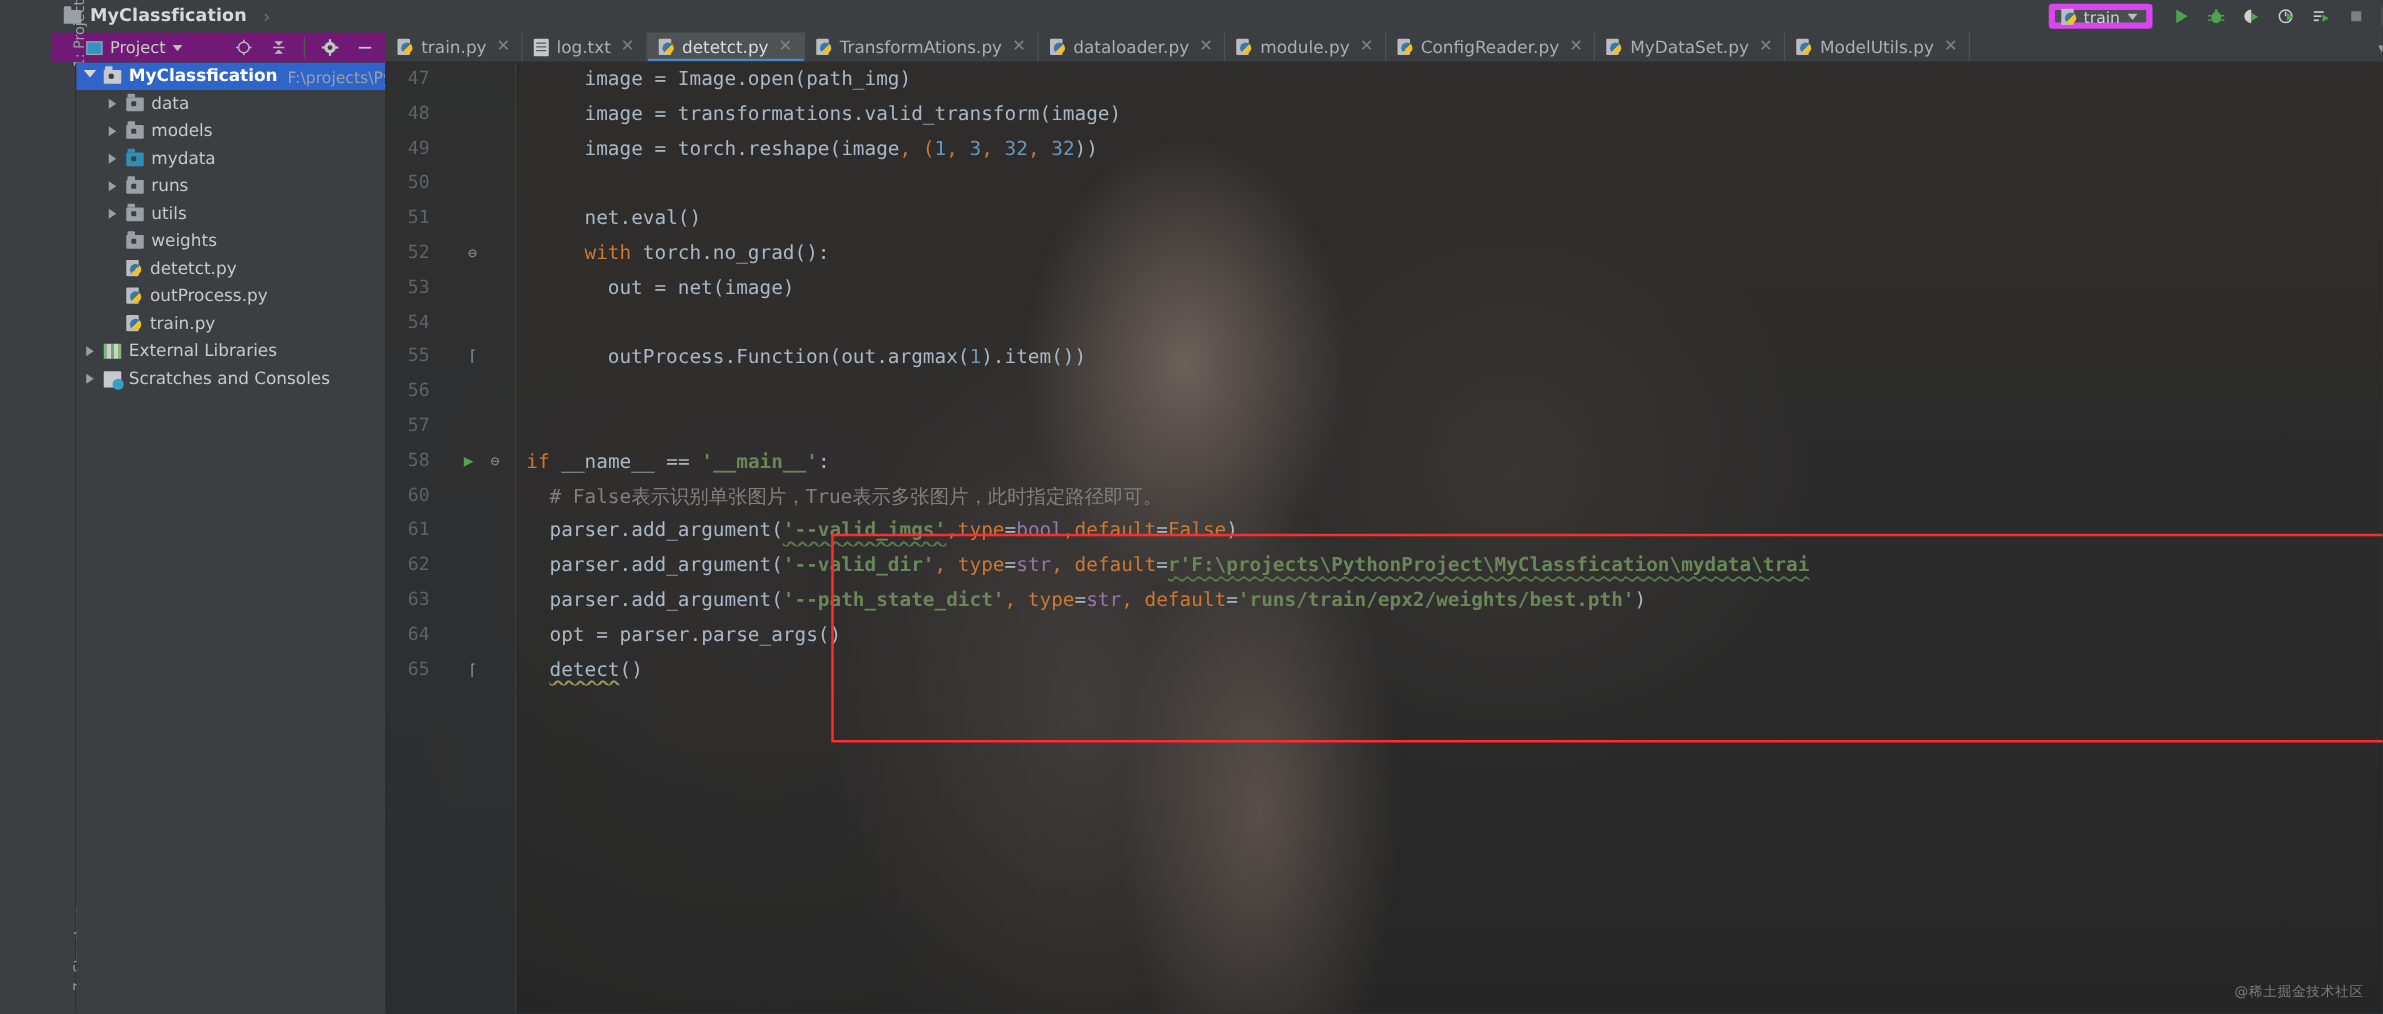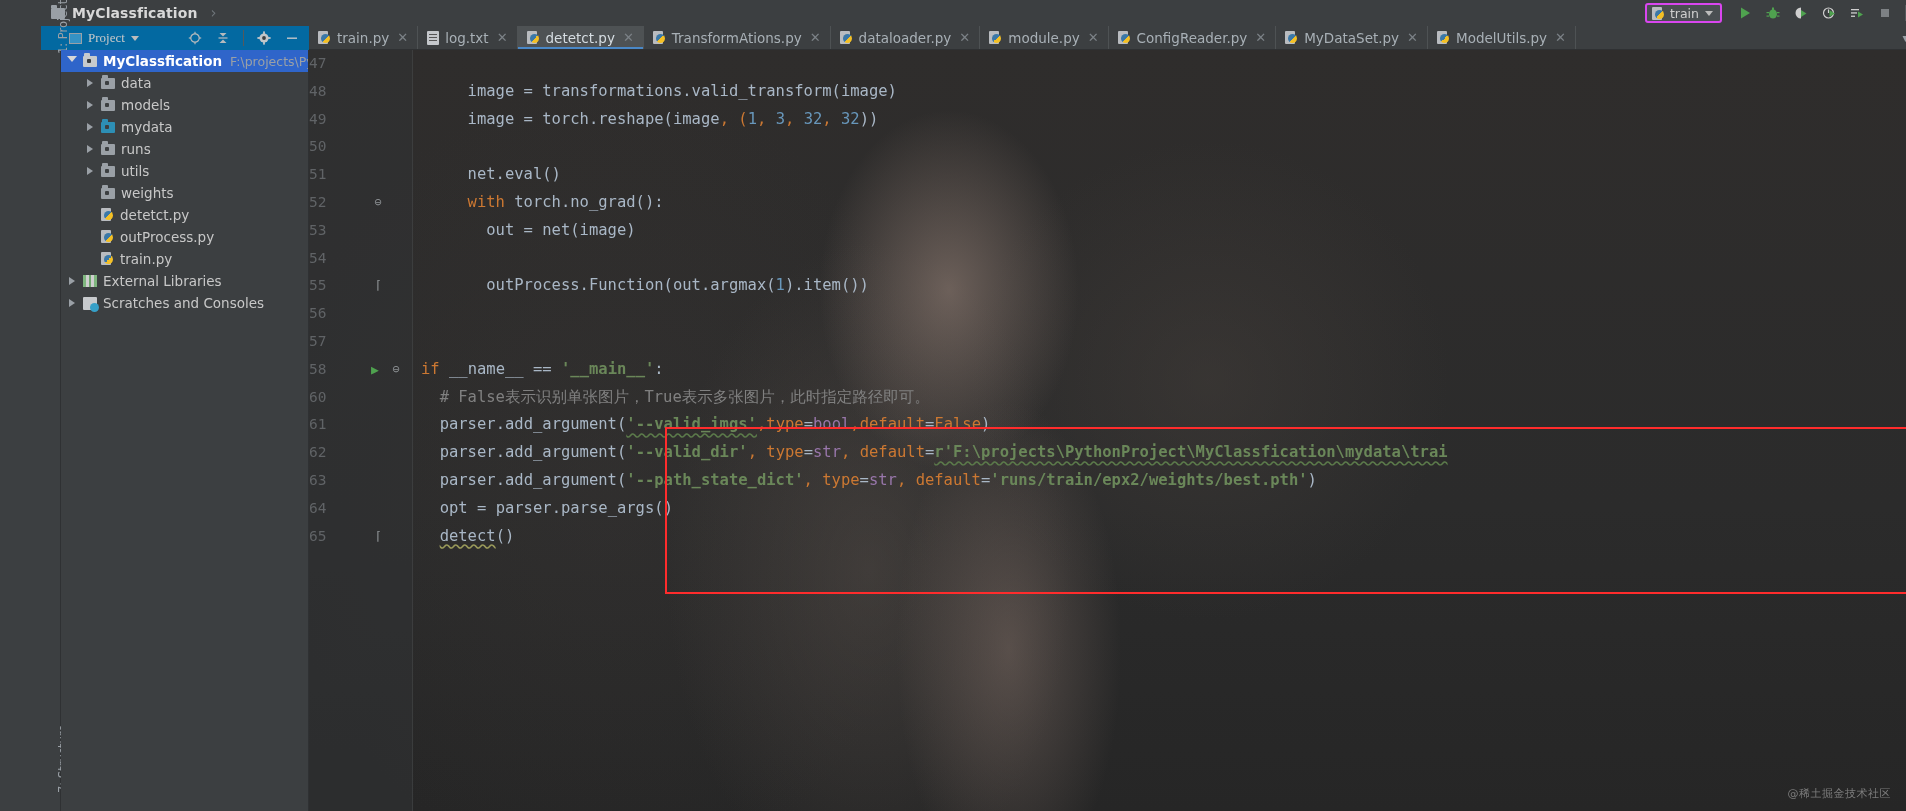--- a/index.html
+++ b/index.html
@@ -26,33 +26,33 @@
     background:#9aa0a6; border-radius:1px 1px 0 0;
   }
   .bc-title{ font-size:14px; color:#d8d8d8; font-weight:700; letter-spacing:.1px;}
   .bc-sep{ color:#6e7479; font-size:15px; margin-left:6px; }
 
   .top-right{
     margin-left:auto; display:flex; align-items:center; height:26px; padding-right:8px; gap:2px;
   }
   .runcfg{
     display:flex; align-items:center; gap:6px; height:20px;
-    background:#4a4f52; border:2px solid #d946ef; border-radius:3px;
+    background:#4a4f52; border:5px solid #d946ef; border-radius:3px;
     padding:0 7px 0 5px; margin-right:8px;
   }
   .runcfg .pyico{ width:12px; height:12px; }
   .runcfg .lbl{ font-size:12.5px; color:#cfcfcf; }
   .caret{ width:0;height:0;border-left:4px solid transparent;border-right:4px solid transparent;border-top:5px solid #bcbcbc;}
   .tbtn{ width:26px; height:22px; display:flex; align-items:center; justify-content:center; }
   .divider-v{ width:1px; height:16px; background:#55595c; margin:0 5px; }
 
   
   .projbar{
     position:absolute; left:0; top:26px; width:268px; height:24px;
-    background:#0369a1; display:flex; font-family:Liberation Serif, serif;
+    background:#701a75; display:flex; 
   }
   .proj-lbl{ display:flex; align-items:center; gap:6px; padding-left:28px; }
   .proj-sq{ width:13px;height:11px;background:#3592c4;border:1px solid #9aa0a6; }
   .proj-txt{ font-size:13px; color:#c9c9c9; }
   .proj-icons{ margin-left:auto; display:flex; align-items:center; gap:2px; padding-right:4px;}
 
   
   .tabbar{
     position:absolute; left:268px; top:26px; width:1638px; height:24px;
     background:#3c3f41; display:flex; align-items:stretch;
@@ -138,21 +138,21 @@
     background:rgba(49,51,53,.55);
     border-right:1px solid rgba(85,88,90,.35);
   }
   .code{
     position:absolute; left:0; top:0; width:1618px; height:761px;
     font-family:"DejaVu Sans Mono","Liberation Mono",monospace;
     font-size:15.5px; line-height:27.8px;
   }
   .ln{ position:relative; height:27.8px; white-space:pre; }
   .num{
-    position:absolute; left:0; width:52px; text-align:left;
+    position:absolute; left:0; width:52px; text-align:center;
     color:#606366; font-size:14.5px;
   }
   .fold{ position:absolute; left:62px; width:14px; text-align:center; color:#8d9194; font-size:12px;}
   .runarrow{ position:absolute; left:62px; width:14px; color:#4fa24f; font-size:13px;}
   .txt{ position:absolute; left:104px; padding-left:8px; }
 
   
   .kw{ color:#cc7832; }
   .str{ color:#6a8759;font-weight:bold; }
   .num2{ color:#6897bb; }
@@ -485,21 +485,21 @@
         </span>
         <span class="scrico" style="margin-left: 4px;"></span>
         <span class="nlabel">Scratches and Consoles</span>
       </div>
     </div>
 
   <div class="editor">
     <div class="bgphoto"></div>
     <div class="gutter"></div>
     <div class="code" id="code">
-        <div class="ln"><span class="num">47</span></div>
+        <div class="ln"><span class="num">47</span><span class="txt" style="margin-left: 46.6px;"><span class="ident">image</span><span class="ident"> = </span><span class="ident">Image</span><span class="ident">.</span><span class="ident">open</span><span class="ident">(</span><span class="ident">path_img</span><span class="ident">)</span></span></div>
         <div class="ln"><span class="num">48</span><span class="txt" style="margin-left: 46.6px;"><span class="ident">image</span><span class="ident"> = </span><span class="ident">transformations</span><span class="ident">.</span><span class="ident">valid_transform</span><span class="ident">(</span><span class="ident">image</span><span class="ident">)</span></span></div>
         <div class="ln"><span class="num">49</span><span class="txt" style="margin-left: 46.6px;"><span class="ident">image</span><span class="ident"> = </span><span class="ident">torch</span><span class="ident">.</span><span class="ident">reshape</span><span class="ident">(</span><span class="ident">image</span><span class="orange">, (</span><span class="num2">1</span><span class="orange">, </span><span class="num2">3</span><span class="orange">, </span><span class="num2">32</span><span class="orange">, </span><span class="num2">32</span><span class="ident">))</span></span></div>
         <div class="ln"><span class="num">50</span><span class="txt" style="margin-left: 0px;"></span></div>
         <div class="ln"><span class="num">51</span><span class="txt" style="margin-left: 46.6px;"><span class="ident">net</span><span class="ident">.</span><span class="ident">eval</span><span class="ident">()</span></span></div>
         <div class="ln"><span class="num">52</span><span class="fold">⊖</span><span class="txt" style="margin-left: 46.6px;"><span class="kw">with</span><span class="ident"> torch</span><span class="ident">.</span><span class="ident">no_grad</span><span class="ident">():</span></span></div>
         <div class="ln"><span class="num">53</span><span class="txt" style="margin-left: 65.24px;"><span class="ident">out</span><span class="ident"> = </span><span class="ident">net</span><span class="ident">(</span><span class="ident">image</span><span class="ident">)</span></span></div>
         <div class="ln"><span class="num">54</span><span class="txt" style="margin-left: 0px;"></span></div>
         <div class="ln"><span class="num">55</span><span class="fold">⌈</span><span class="txt" style="margin-left: 65.24px;"><span class="ident">outProcess</span><span class="ident">.</span><span class="ident">Function</span><span class="ident">(</span><span class="ident">out</span><span class="ident">.</span><span class="ident">argmax</span><span class="ident">(</span><span class="num2">1</span><span class="ident">).</span><span class="ident">item</span><span class="ident">())</span></span></div>
         <div class="ln"><span class="num">56</span><span class="txt" style="margin-left: 0px;"></span></div>
         <div class="ln"><span class="num">57</span><span class="txt" style="margin-left: 0px;"></span></div>

